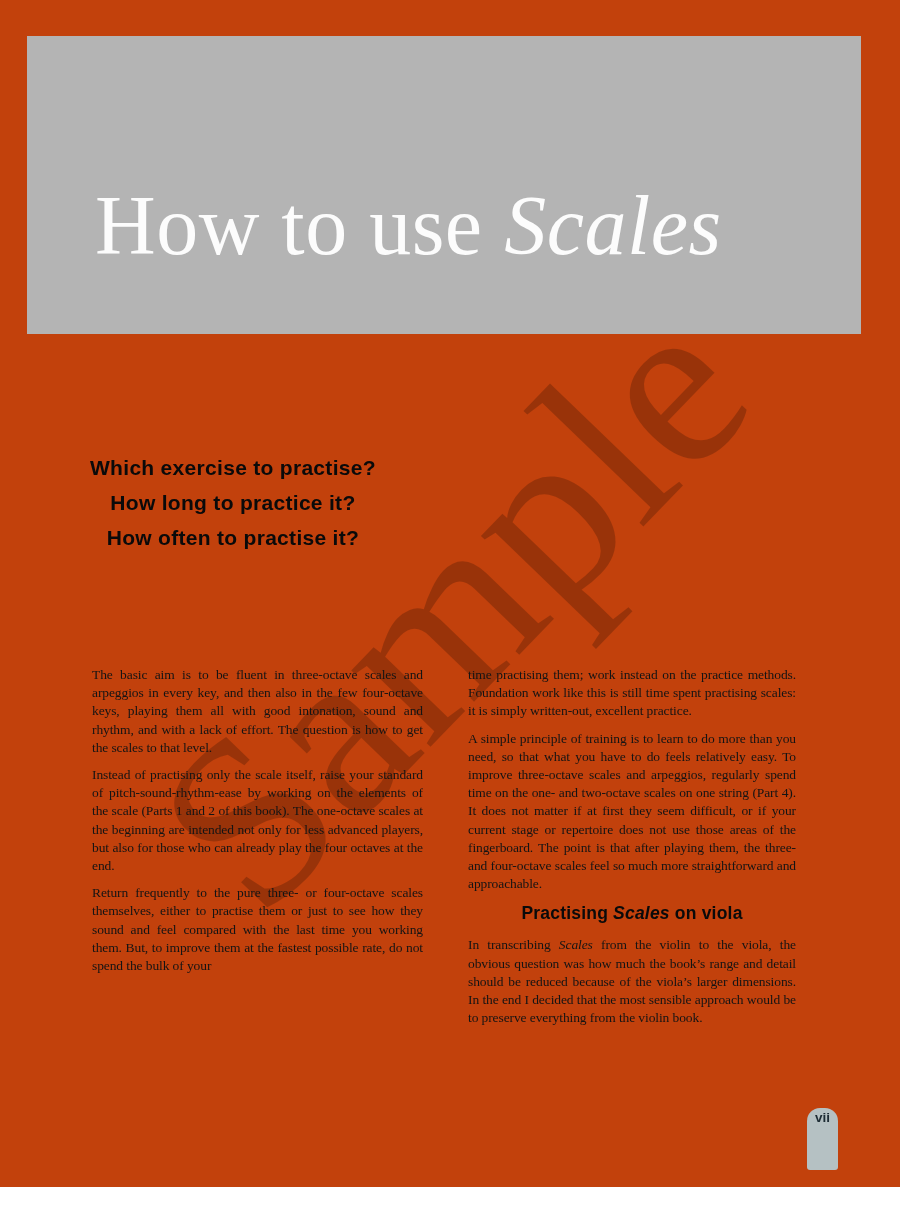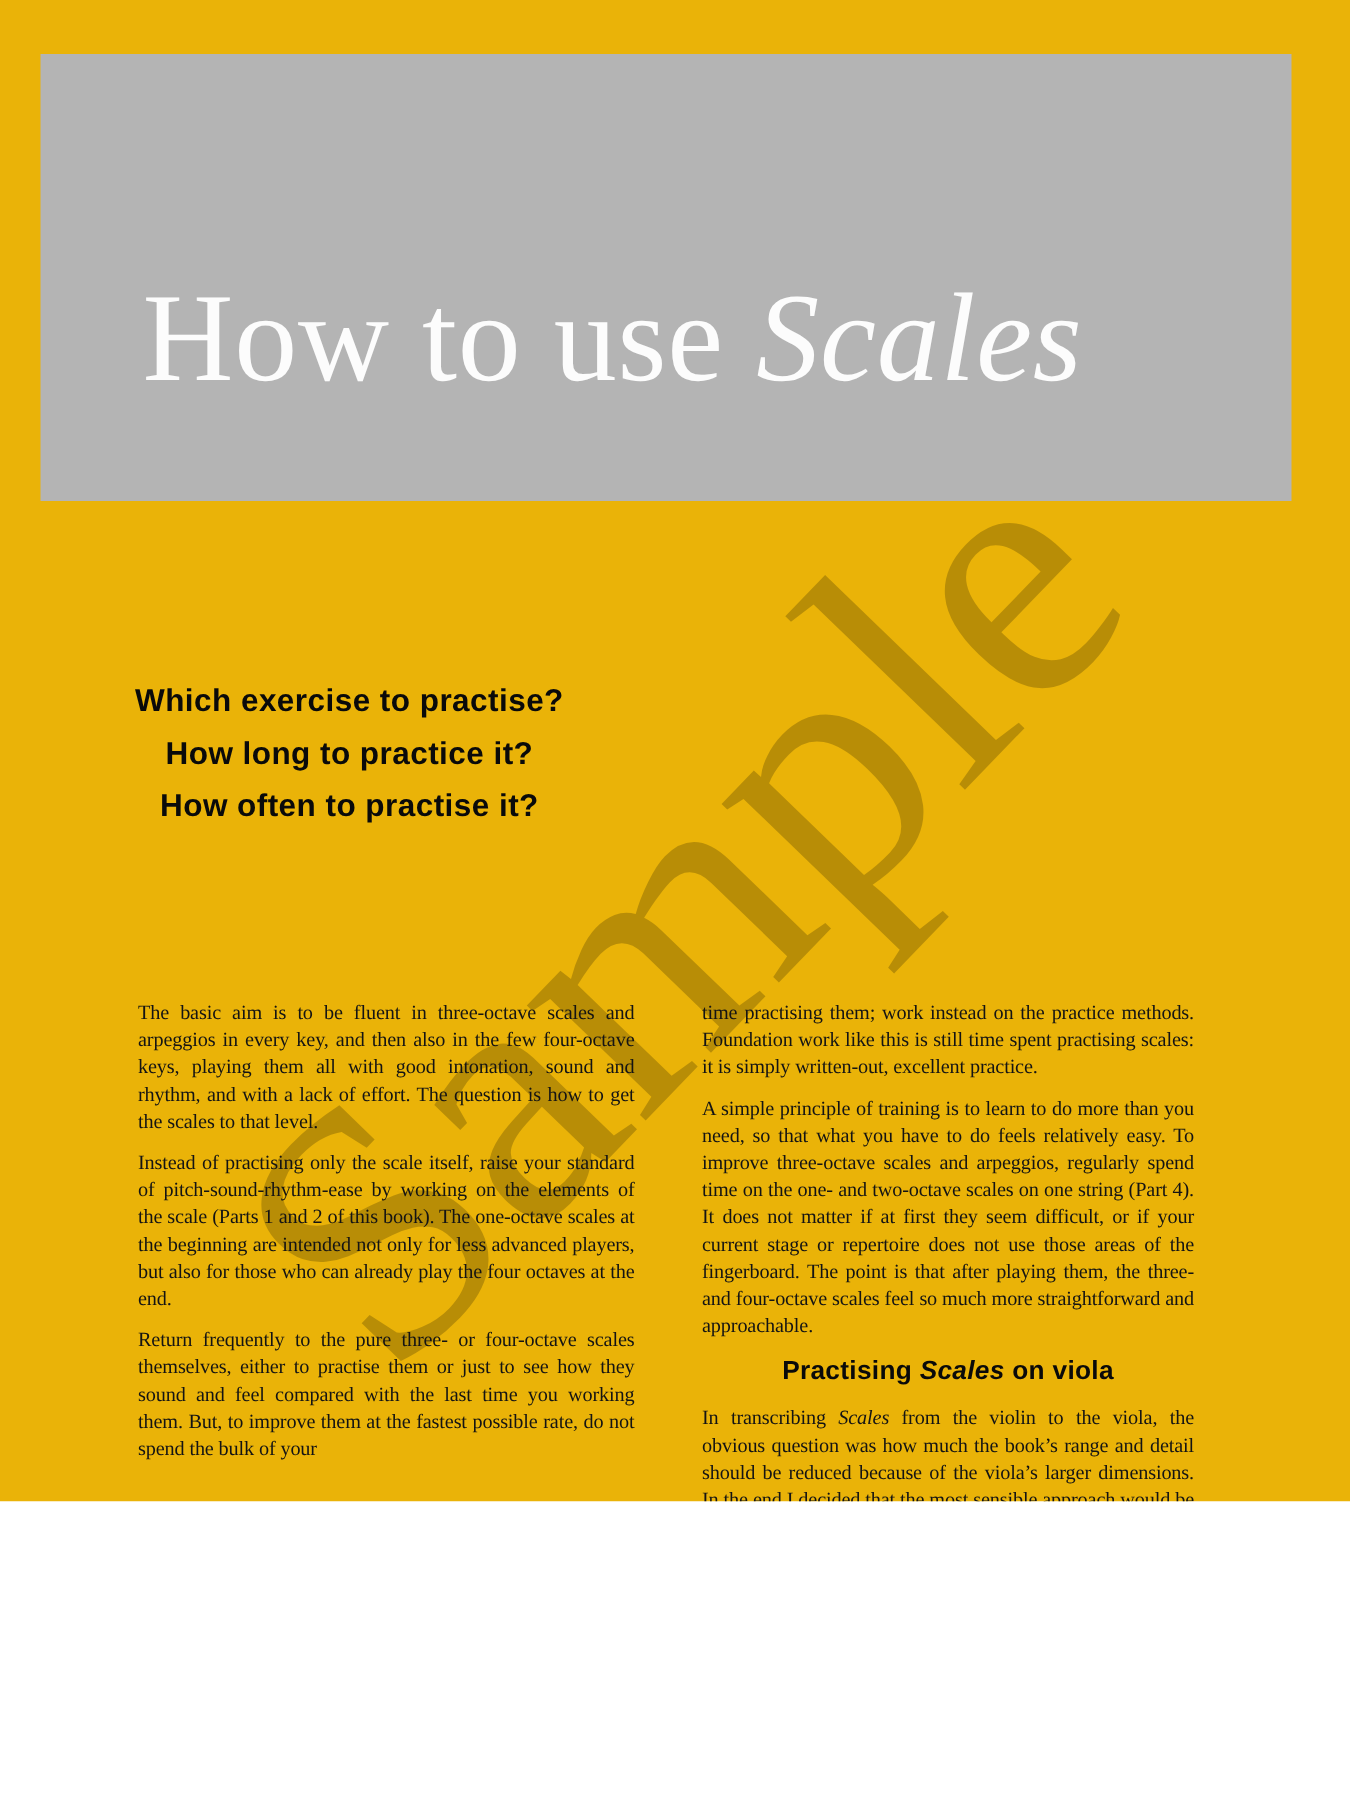--- a/index.html
+++ b/index.html
@@ -3,22 +3,22 @@
 <meta charset="utf-8">
 <style>
   html, body {
     margin: 0;
     padding: 0;
     background: #ffffff;
   }
   .page {
     position: relative;
     width: 900px;
-    height: 1001px;
-    background: #eab308;
+    height: 1187px;
+    background: #c2410c;
     overflow: hidden;
     font-family: "Liberation Serif", serif;
     color: #141414;
   }
 
   
   .banner {
     position: absolute;
     left: 27px;
     top: 36px;

